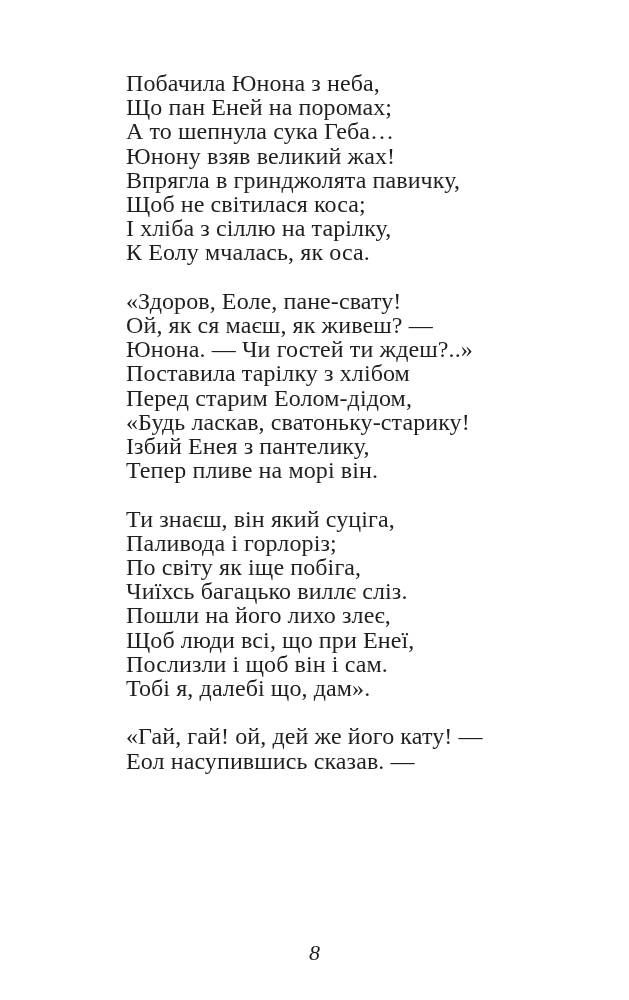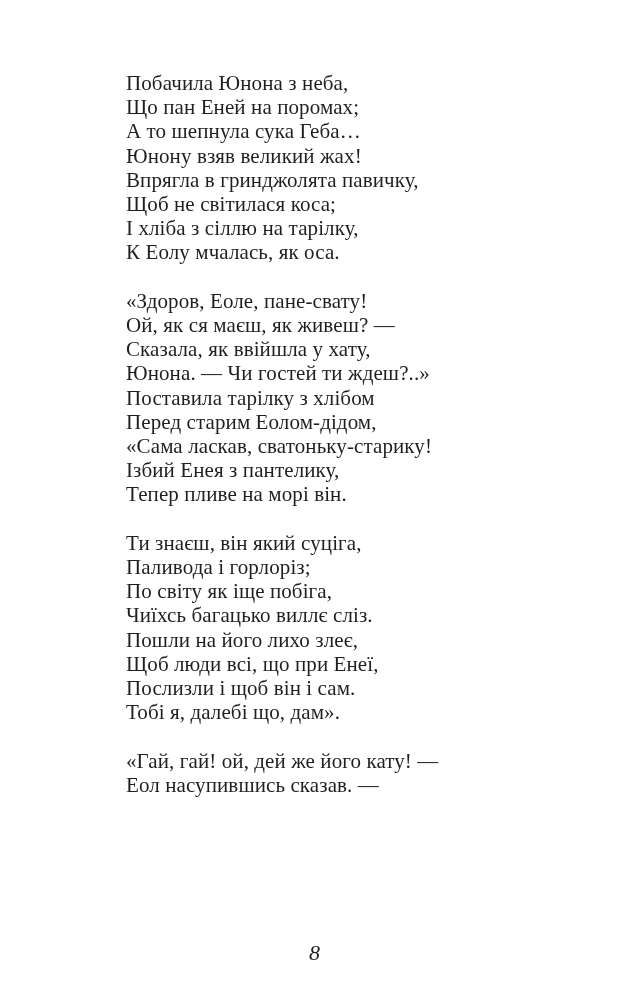--- a/index.html
+++ b/index.html
@@ -26,21 +26,21 @@
     top: 71px;
     right: 20px;
   }
   .stanza {
     margin: 0 0 24.2px 0;
   }
   .stanza:last-child {
     margin-bottom: 4px;
   }
   .line {
-    font-size: 21px;
+    font-size: 24px;
     line-height: 24.2px;
     white-space: pre;
     letter-spacing: 0.1px;
   }
   .page-number {
     position: absolute;
     top: 941px;
     left: 0;
     width: 629px;
     text-align: center;
@@ -64,25 +64,24 @@
       <div class="line">Юнону взяв великий жах!</div>
       <div class="line">Впрягла в гринджолята павичку,</div>
       <div class="line">Щоб не світилася коса;</div>
       <div class="line">І хліба з сіллю на тарілку,</div>
       <div class="line">К Еолу мчалась, як оса.</div>
     </div>
 
     <div class="stanza">
       <div class="line">«Здоров, Еоле, пане-свату!</div>
       <div class="line">Ой, як ся маєш, як живеш? —</div>
-      <div class="line">Сказала, як ввійшла у хату,</div>
       <div class="line">Юнона. — Чи гостей ти ждеш?..»</div>
       <div class="line">Поставила тарілку з хлібом</div>
       <div class="line">Перед старим Еолом-дідом,</div>
-      <div class="line">«Сама ласкав, сватоньку-старику!</div>
+      <div class="line">«Будь ласкав, сватоньку-старику!</div>
       <div class="line">Ізбий Енея з пантелику,</div>
       <div class="line">Тепер пливе на морі він.</div>
     </div>
 
     <div class="stanza">
       <div class="line">Ти знаєш, він який суціга,</div>
       <div class="line">Паливода і горлоріз;</div>
       <div class="line">По світу як іще побіга,</div>
       <div class="line">Чиїхсь багацько виллє сліз.</div>
       <div class="line">Пошли на його лихо злеє,</div>

